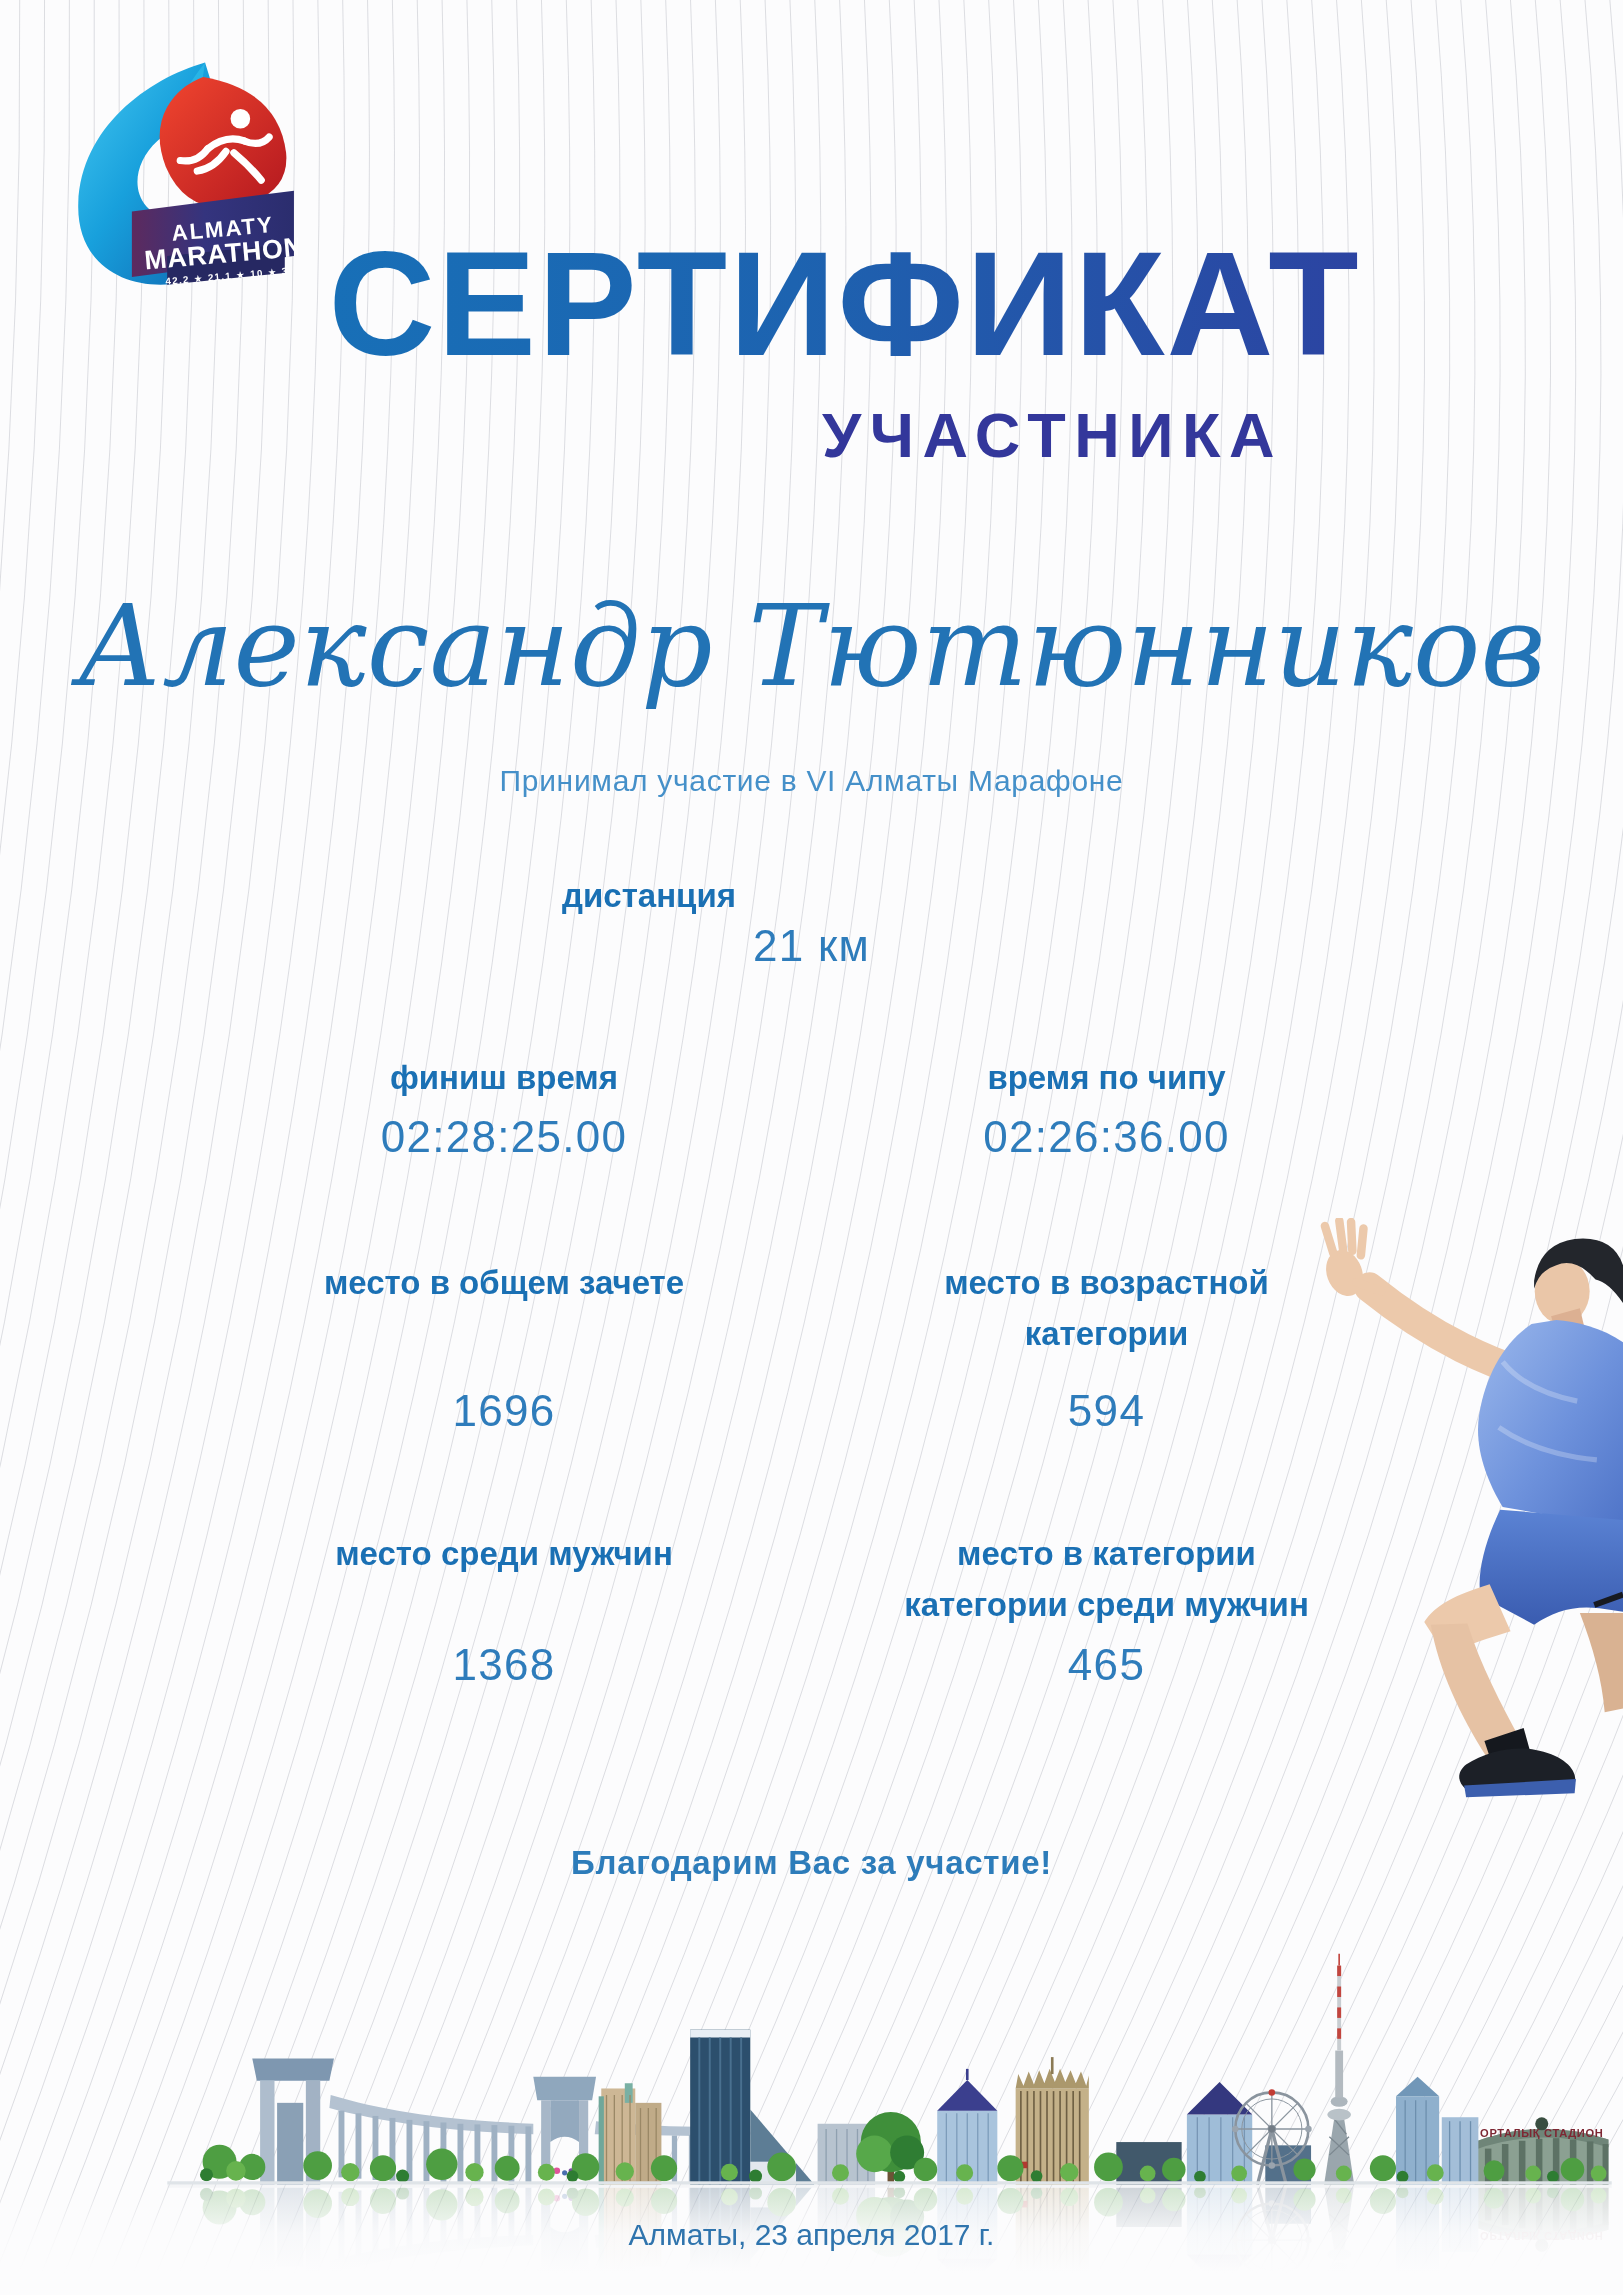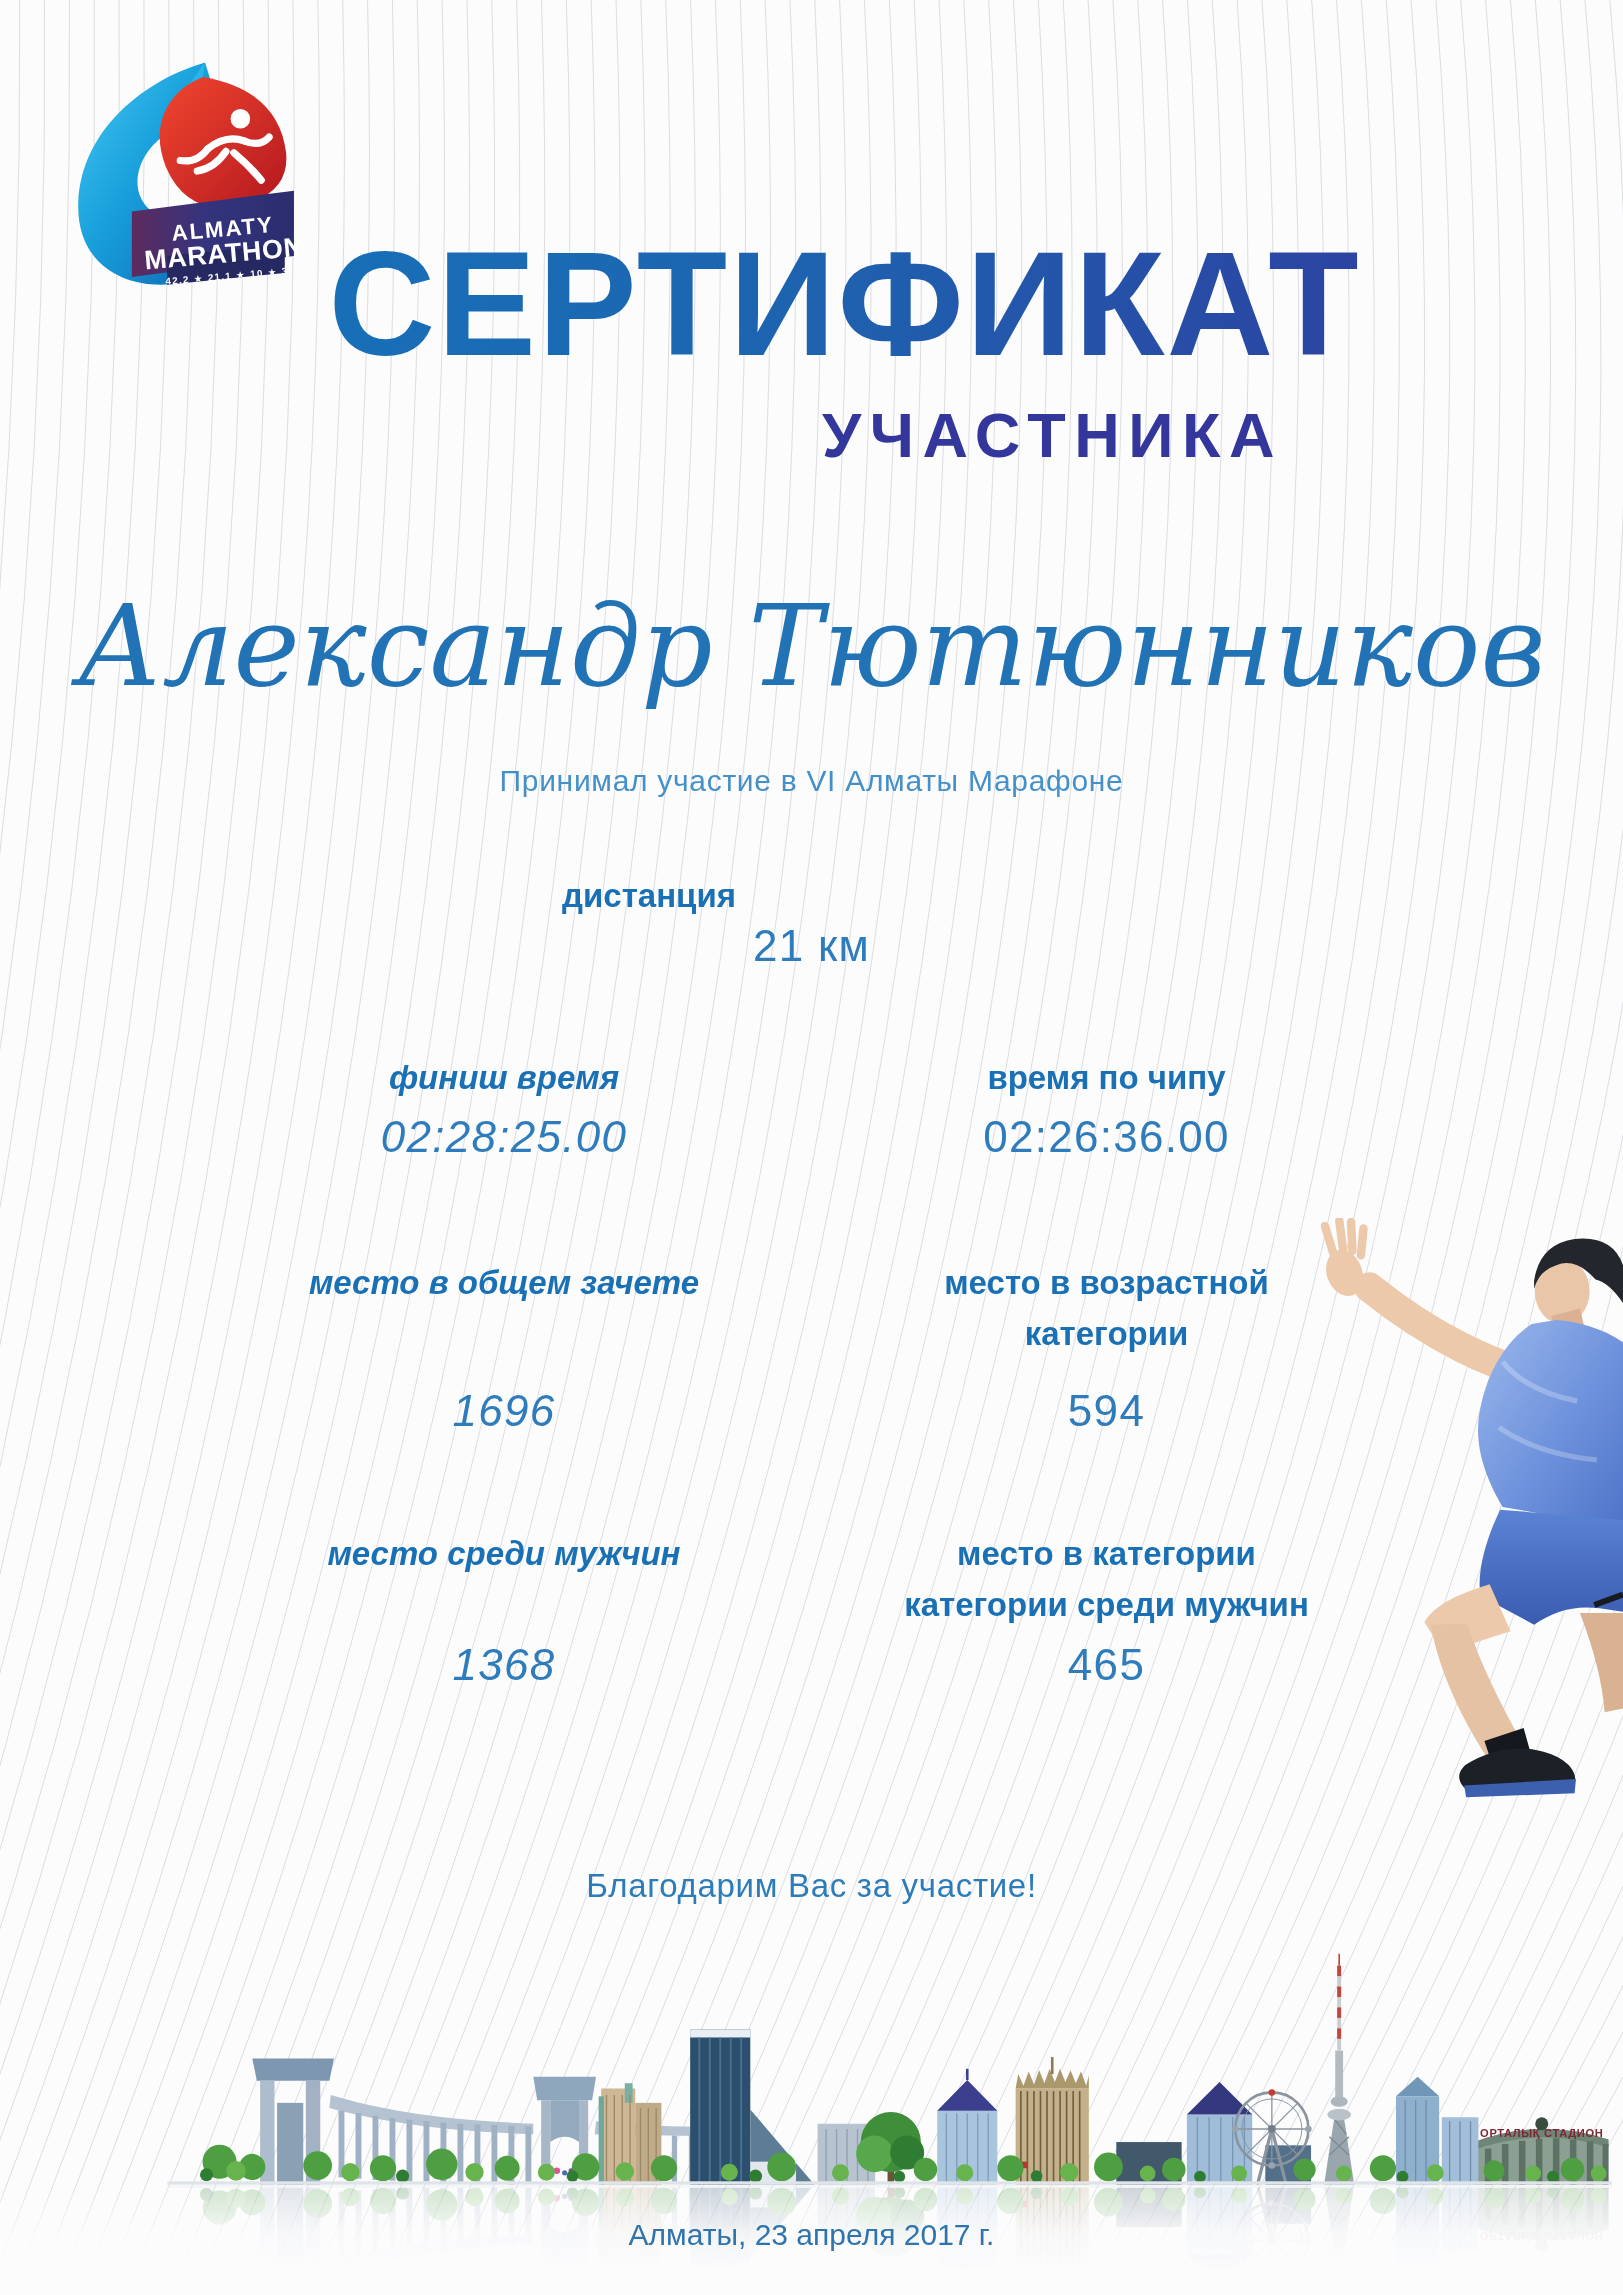--- a/index.html
+++ b/index.html
@@ -39,32 +39,32 @@
   .stat-label{
     font-size:33px;font-weight:700;color:#1a70b4;text-align:center;
     line-height:1.55;z-index:2;
   }
   .stat-value{
     font-size:44px;font-weight:300;color:#2e7cbb;text-align:center;
     letter-spacing:1.3px;z-index:2;
   }
   .dist-label{left:0;top:870px;width:1298px;}
   .dist-value{left:0;top:921px;width:1623px;}
-  .col-l{left:275px;width:458px;font-style:italic;}
+  .col-l{left:275px;width:458px;}
   .col-r{left:871px;width:471px;}
   .row1-label{top:1052px;}
   .row1-value{top:1112px;}
   .row2-label{top:1257px;}
   .row2-value{top:1386px;}
   .row3-label{top:1512px;margin-top:16px;}
   .row3-value{top:1640px;}
   
   .thanks-line{
     left:0;top:1844px;width:1623px;text-align:center;
-    font-size:33px;font-weight:400;letter-spacing:0.7px;color:#2d7cba;z-index:2;margin-top:23px;
+    font-size:33px;font-weight:700;letter-spacing:0.7px;color:#2d7cba;z-index:2;
   }
   .place-date{
     left:0;top:2218px;width:1623px;text-align:center;
     font-size:30px;font-weight:300;color:#2f74ad;z-index:6;
   }
   
   #skyline{left:167px;top:1946px;width:1445px;height:366px;z-index:1;}
   #sky-fade{
     left:0;top:2183px;width:1623px;height:112px;z-index:4;
     background:linear-gradient(to bottom,rgba(252,252,253,0) 0%,rgba(252,252,253,.82) 45%,#fcfcfd 80%);

